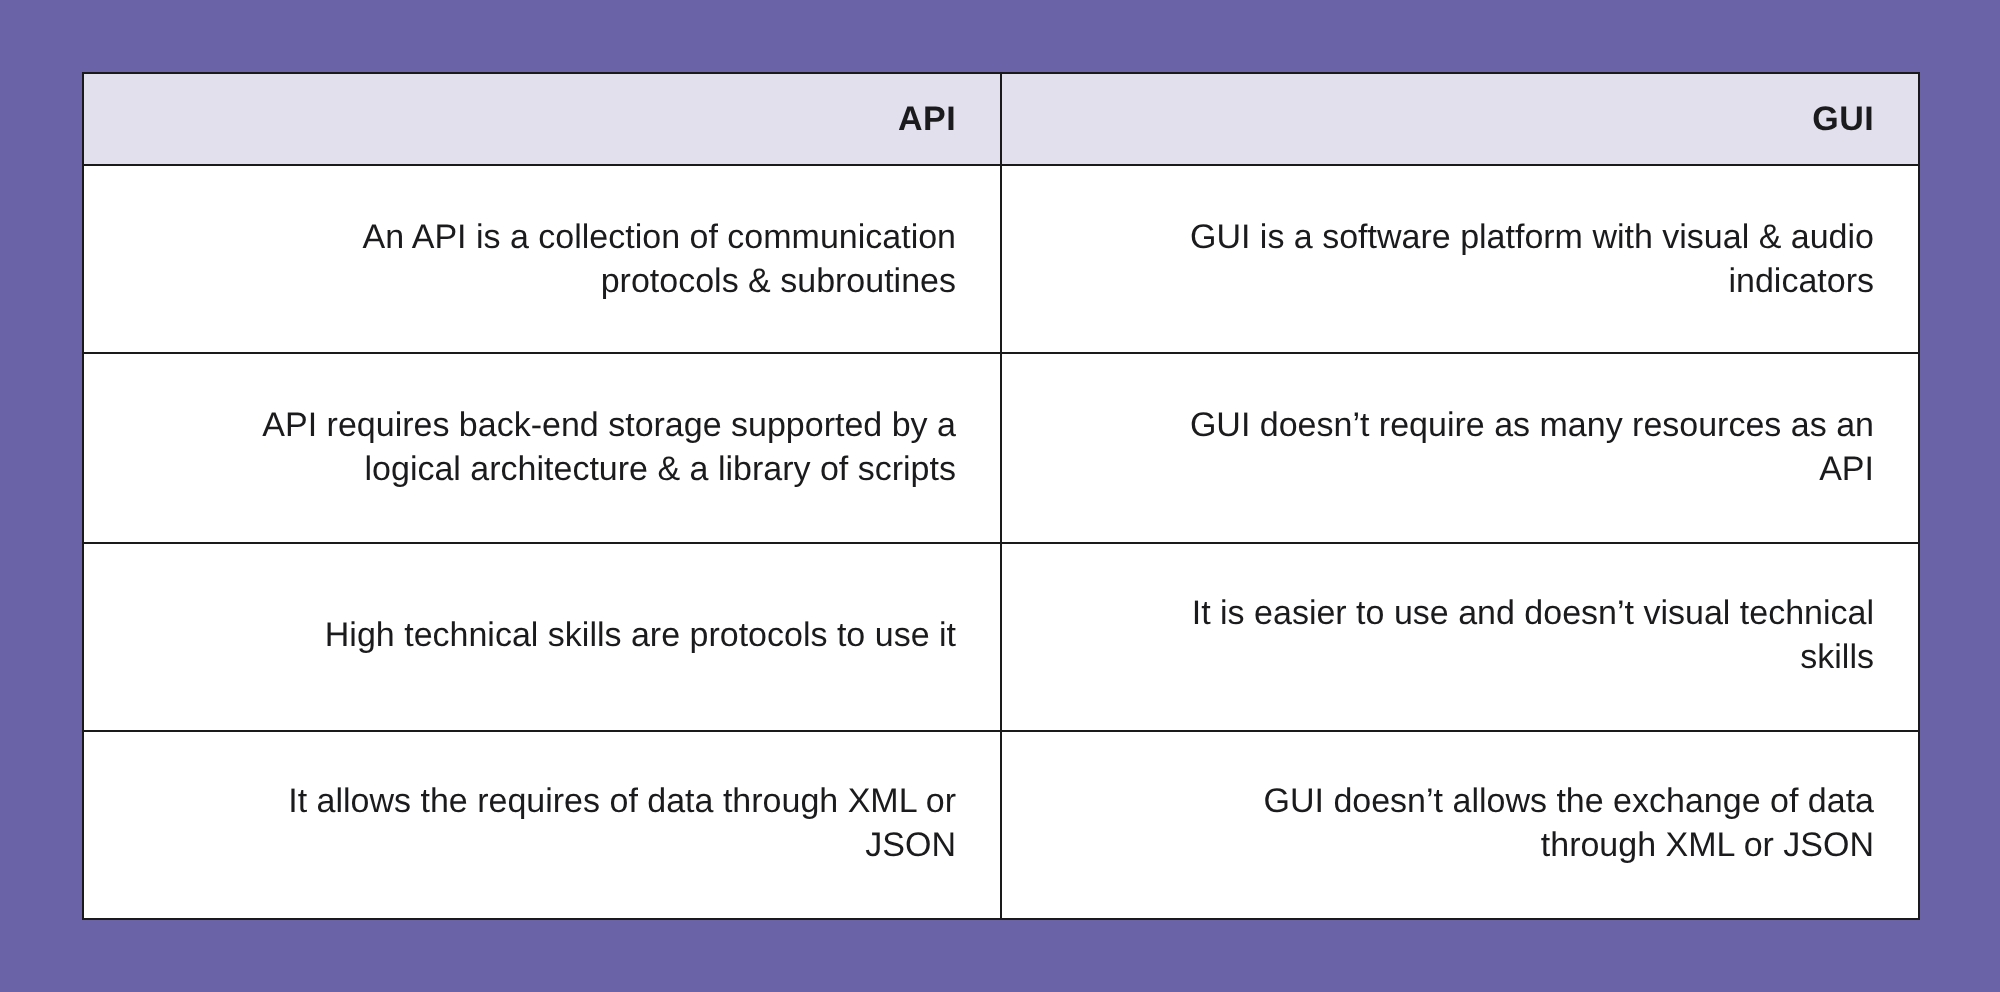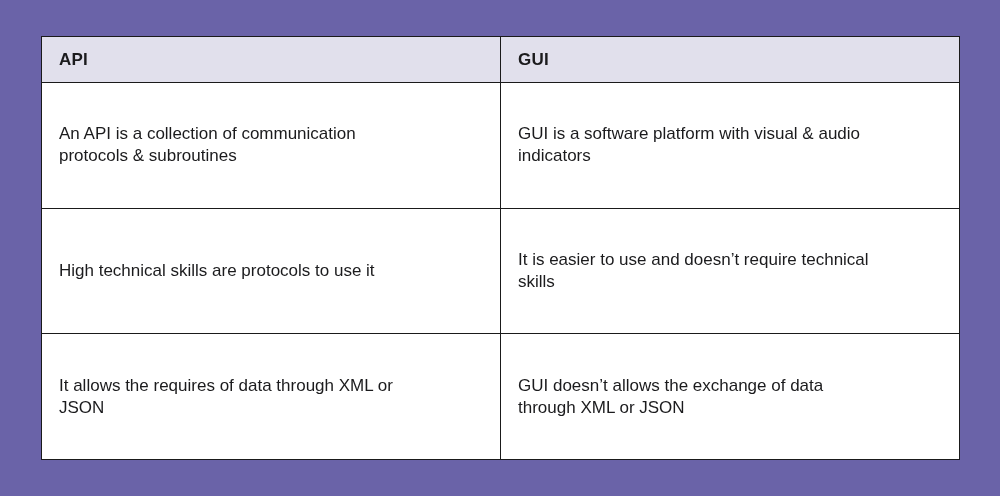--- a/index.html
+++ b/index.html
@@ -26,21 +26,21 @@
     top: 36px;
     width: 919px;
     height: 424px;
     border-collapse: collapse;
     table-layout: fixed;
     background: var(--cell-bg);
   }
   .compare-table th,
   .compare-table td {
     border: 1px solid var(--border-color);
-    text-align: left;
+    text-align: right;
     vertical-align: middle;
     padding: 2px 22px 2px 17px;
     color: var(--text-color);
     white-space: pre-line;
   }
   .compare-table th {
     height: 46px;
     background: var(--header-bg);
     font-size: 17px;
     font-weight: 700;
@@ -66,22 +66,28 @@
     </tr>
   </thead>
   <tbody>
     <tr>
       <td>An API is a collection of communication
 protocols &amp; subroutines</td>
       <td>GUI is a software platform with visual &amp; audio
 indicators</td>
     </tr>
     <tr>
+      <td>API requires back-end storage supported by a
+logical architecture &amp; a library of scripts</td>
+      <td>GUI doesn’t require as many resources as an
+API</td>
+    </tr>
+    <tr>
       <td>High technical skills are protocols to use it</td>
-      <td>It is easier to use and doesn’t require technical
+      <td>It is easier to use and doesn’t visual technical
 skills</td>
     </tr>
     <tr>
       <td>It allows the requires of data through XML or
 JSON</td>
       <td>GUI doesn’t allows the exchange of data
 through XML or JSON</td>
     </tr>
   </tbody>
 </table>

